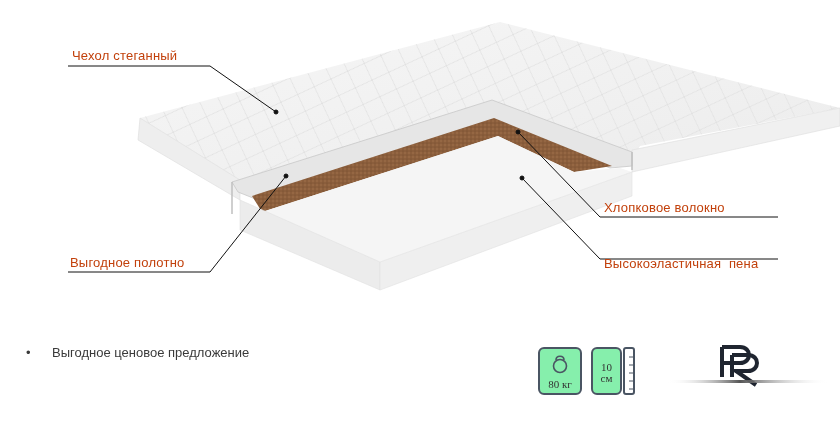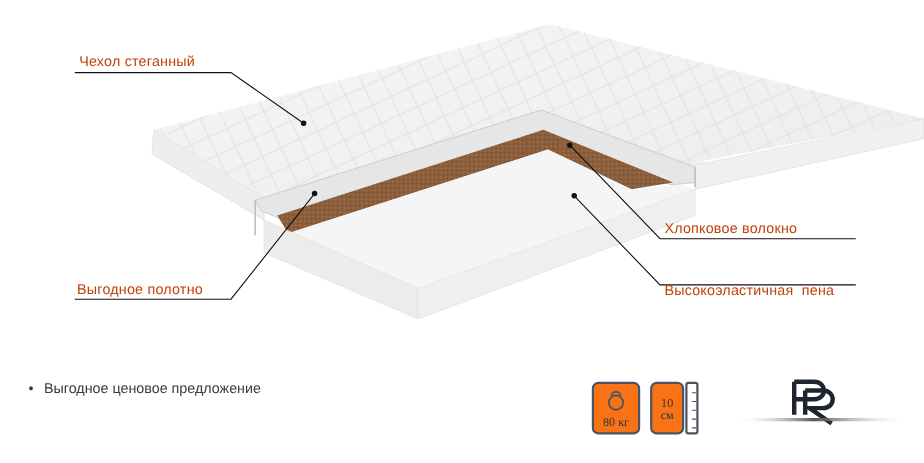--- a/index.html
+++ b/index.html
@@ -5,22 +5,22 @@
     html, body { margin: 0; padding: 0; background: #ffffff; }
     body { width: 840px; height: 421px; position: relative; overflow: hidden; font-family: "Liberation Sans", sans-serif; }
     .illustration { position: absolute; left: 0; top: 0; width: 840px; height: 320px; }
     .callout {
       position: absolute; font-family: Liberation Sans, sans-serif;
       font-size: 13px; color: #c2410c; white-space: nowrap; letter-spacing: 0.2px;
     }
     .bullets { position: absolute; left: 26px; top: 344px; margin: 0; padding: 0; list-style: none; font-size: 13px; color: #3a3a3a; line-height: 18px; }
     .bullets li { position: relative; padding-left: 14px; }
     .bullets li::before { content: "•"; position: absolute; left: 0; top: 0; color: #3a3a3a; }
-    .bullet-text { display: inline-block; max-width: 420px; }
-    .spec { position: absolute; top: 347px; border: 2px solid #4a5563; border-radius: 6px; background: #f97316; box-sizing: border-box; }
+    .bullet-text { display: inline-block; max-width: 420px; margin-left: 12px; }
+    .spec { position: absolute; top: 347px; border: 2px solid #4a5563; border-radius: 6px; background: #86efac; box-sizing: border-box; }
     .spec-weight { left: 538px; width: 44px; height: 48px; text-decoration: underline; }
     .spec-height { left: 591px; width: 31px; height: 48px; }
     .spec-ruler { left: 623px; top: 347px; position: absolute; width: 12px; height: 48px; border: 2px solid #4a5563; border-radius: 3px; box-sizing: border-box; background: #fff; }
     .spec-text { position: absolute; width: 100%; text-align: center; font-family: "Liberation Serif", serif; color: #333; font-size: 11px; line-height: 11px; }
     .logo { position: absolute; left: 668px; top: 343px; width: 160px; height: 50px; }
   </style>
 </head>
 <body>
 
 <svg class="illustration" viewBox="0 0 840 320" xmlns="http://www.w3.org/2000/svg">

